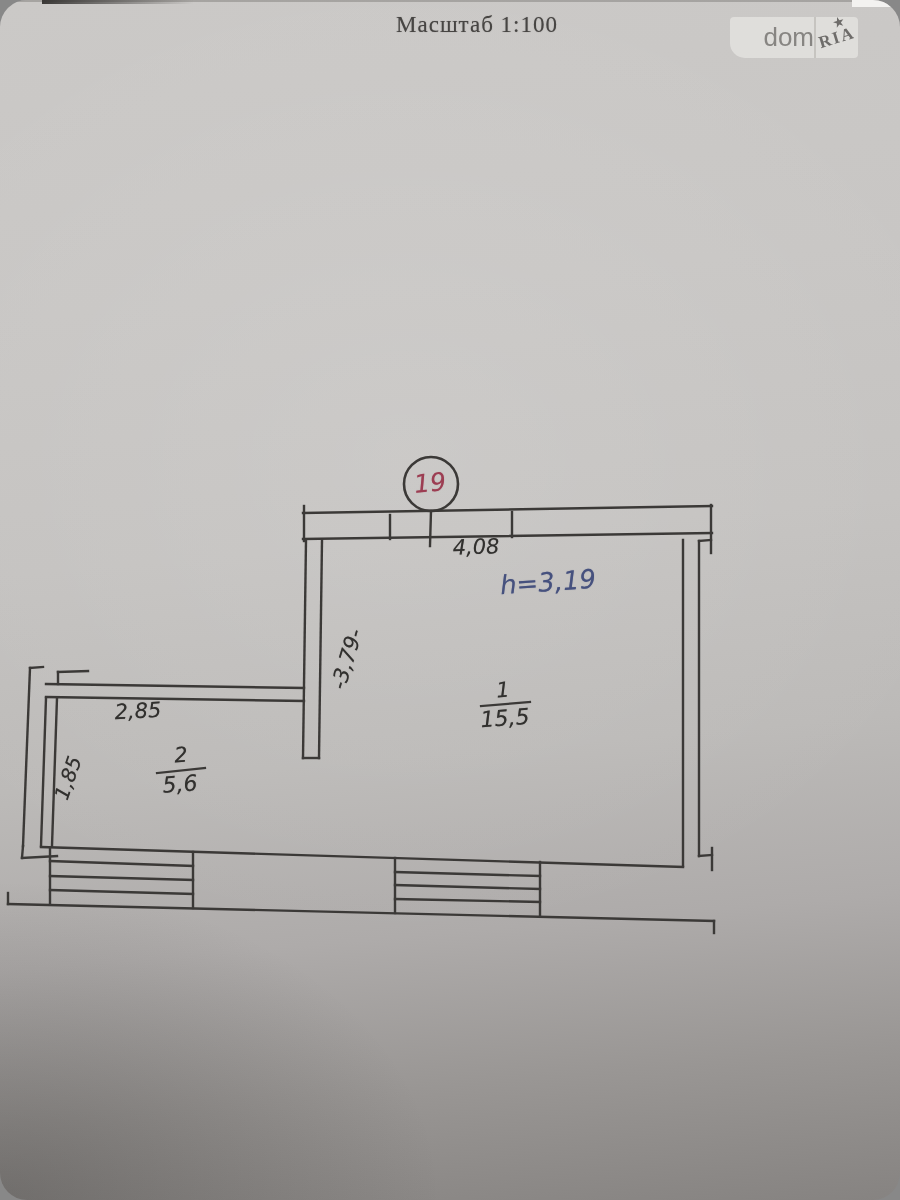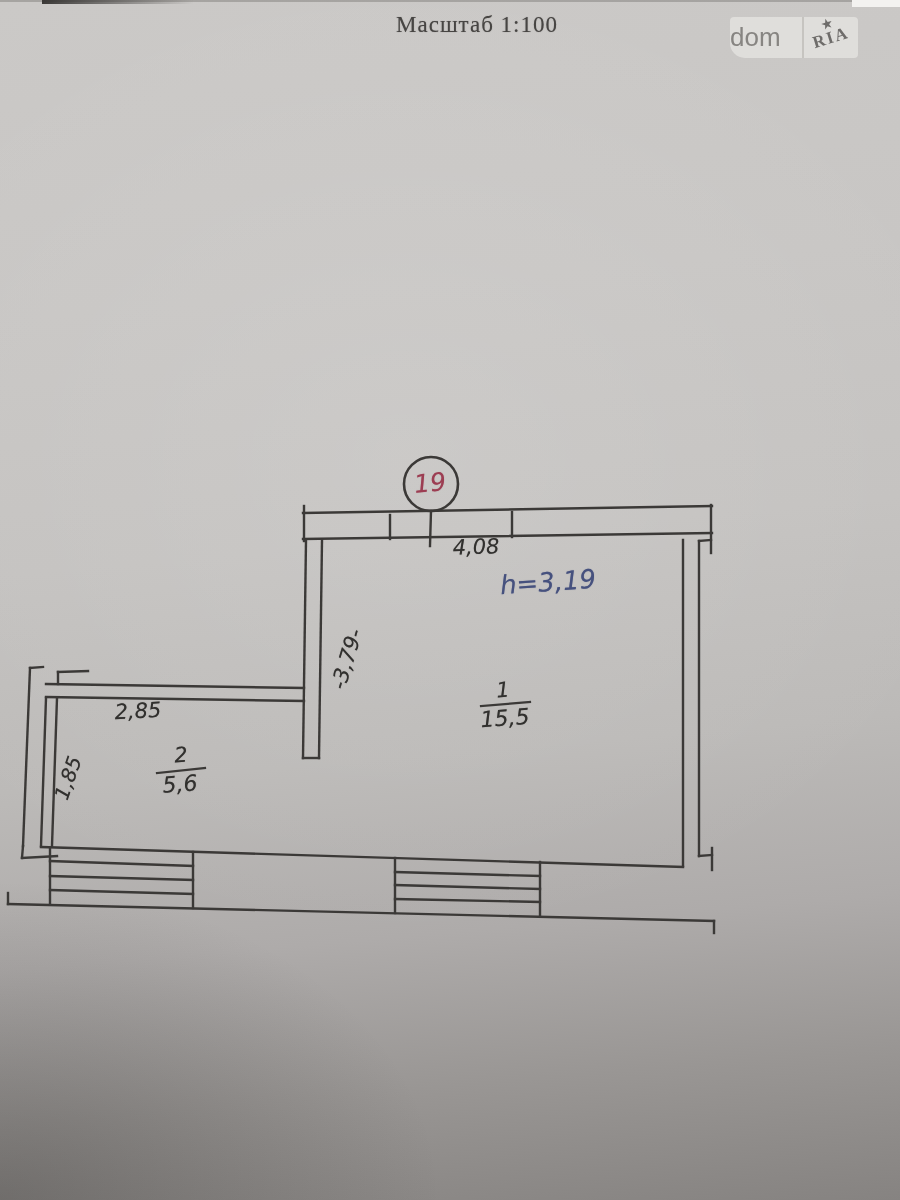--- a/index.html
+++ b/index.html
@@ -4,20 +4,21 @@
 <style>
   html,body{margin:0;padding:0;background:#888;}
   .photo{
     position:relative;
     width:900px;height:1200px;
     overflow:hidden;
     background:linear-gradient(175deg,
       #cbc9c7 0%, #c8c6c4 25%, #c4c2c0 45%,
       #bcbab8 62%, #aeabaa 76%, #999694 88%, #868381 100%);
     font-family:"DejaVu Sans", sans-serif;
+    border-radius:27px;
   }
   .shade-bl{
     position:absolute;inset:0;pointer-events:none;
     background:radial-gradient(ellipse 70% 38% at 0% 100%, rgba(38,36,34,0.30), rgba(38,36,34,0) 70%);
   }
   .shade-mid{
     position:absolute;inset:0;pointer-events:none;
     background:radial-gradient(ellipse 90% 55% at 45% 38%, rgba(255,255,255,0.10), rgba(0,0,0,0) 75%);
   }
   .top-edge-line{
@@ -40,21 +41,21 @@
     font-size:23px;color:#474543;letter-spacing:1px;white-space:nowrap;
     text-shadow:0 0 1px rgba(71,69,67,0.5);
   }
   .logo{
     position:absolute;left:730px;top:17px;width:128px;height:41px;
     background:rgba(232,230,227,0.72);
     border-radius:4px 4px 4px 15px;
     display:flex;align-items:center;
   }
   .logo-dom{
-    flex:0 0 auto;width:72px;text-align:left;
+    flex:0 0 auto;width:84px;text-align:right;
     font-family:"Liberation Sans","DejaVu Sans",sans-serif;
     font-size:26px;color:#878582;line-height:41px;
   }
   .logo-divider{width:2px;height:41px;background:rgba(196,194,191,0.95);}
   .logo-ria{
     position:relative;flex:1;text-align:center;
     transform:rotate(-17deg);
     font-family:"Liberation Serif","DejaVu Serif",serif;
     font-weight:bold;font-size:17px;color:#6e6c6a;letter-spacing:2px;
   }

